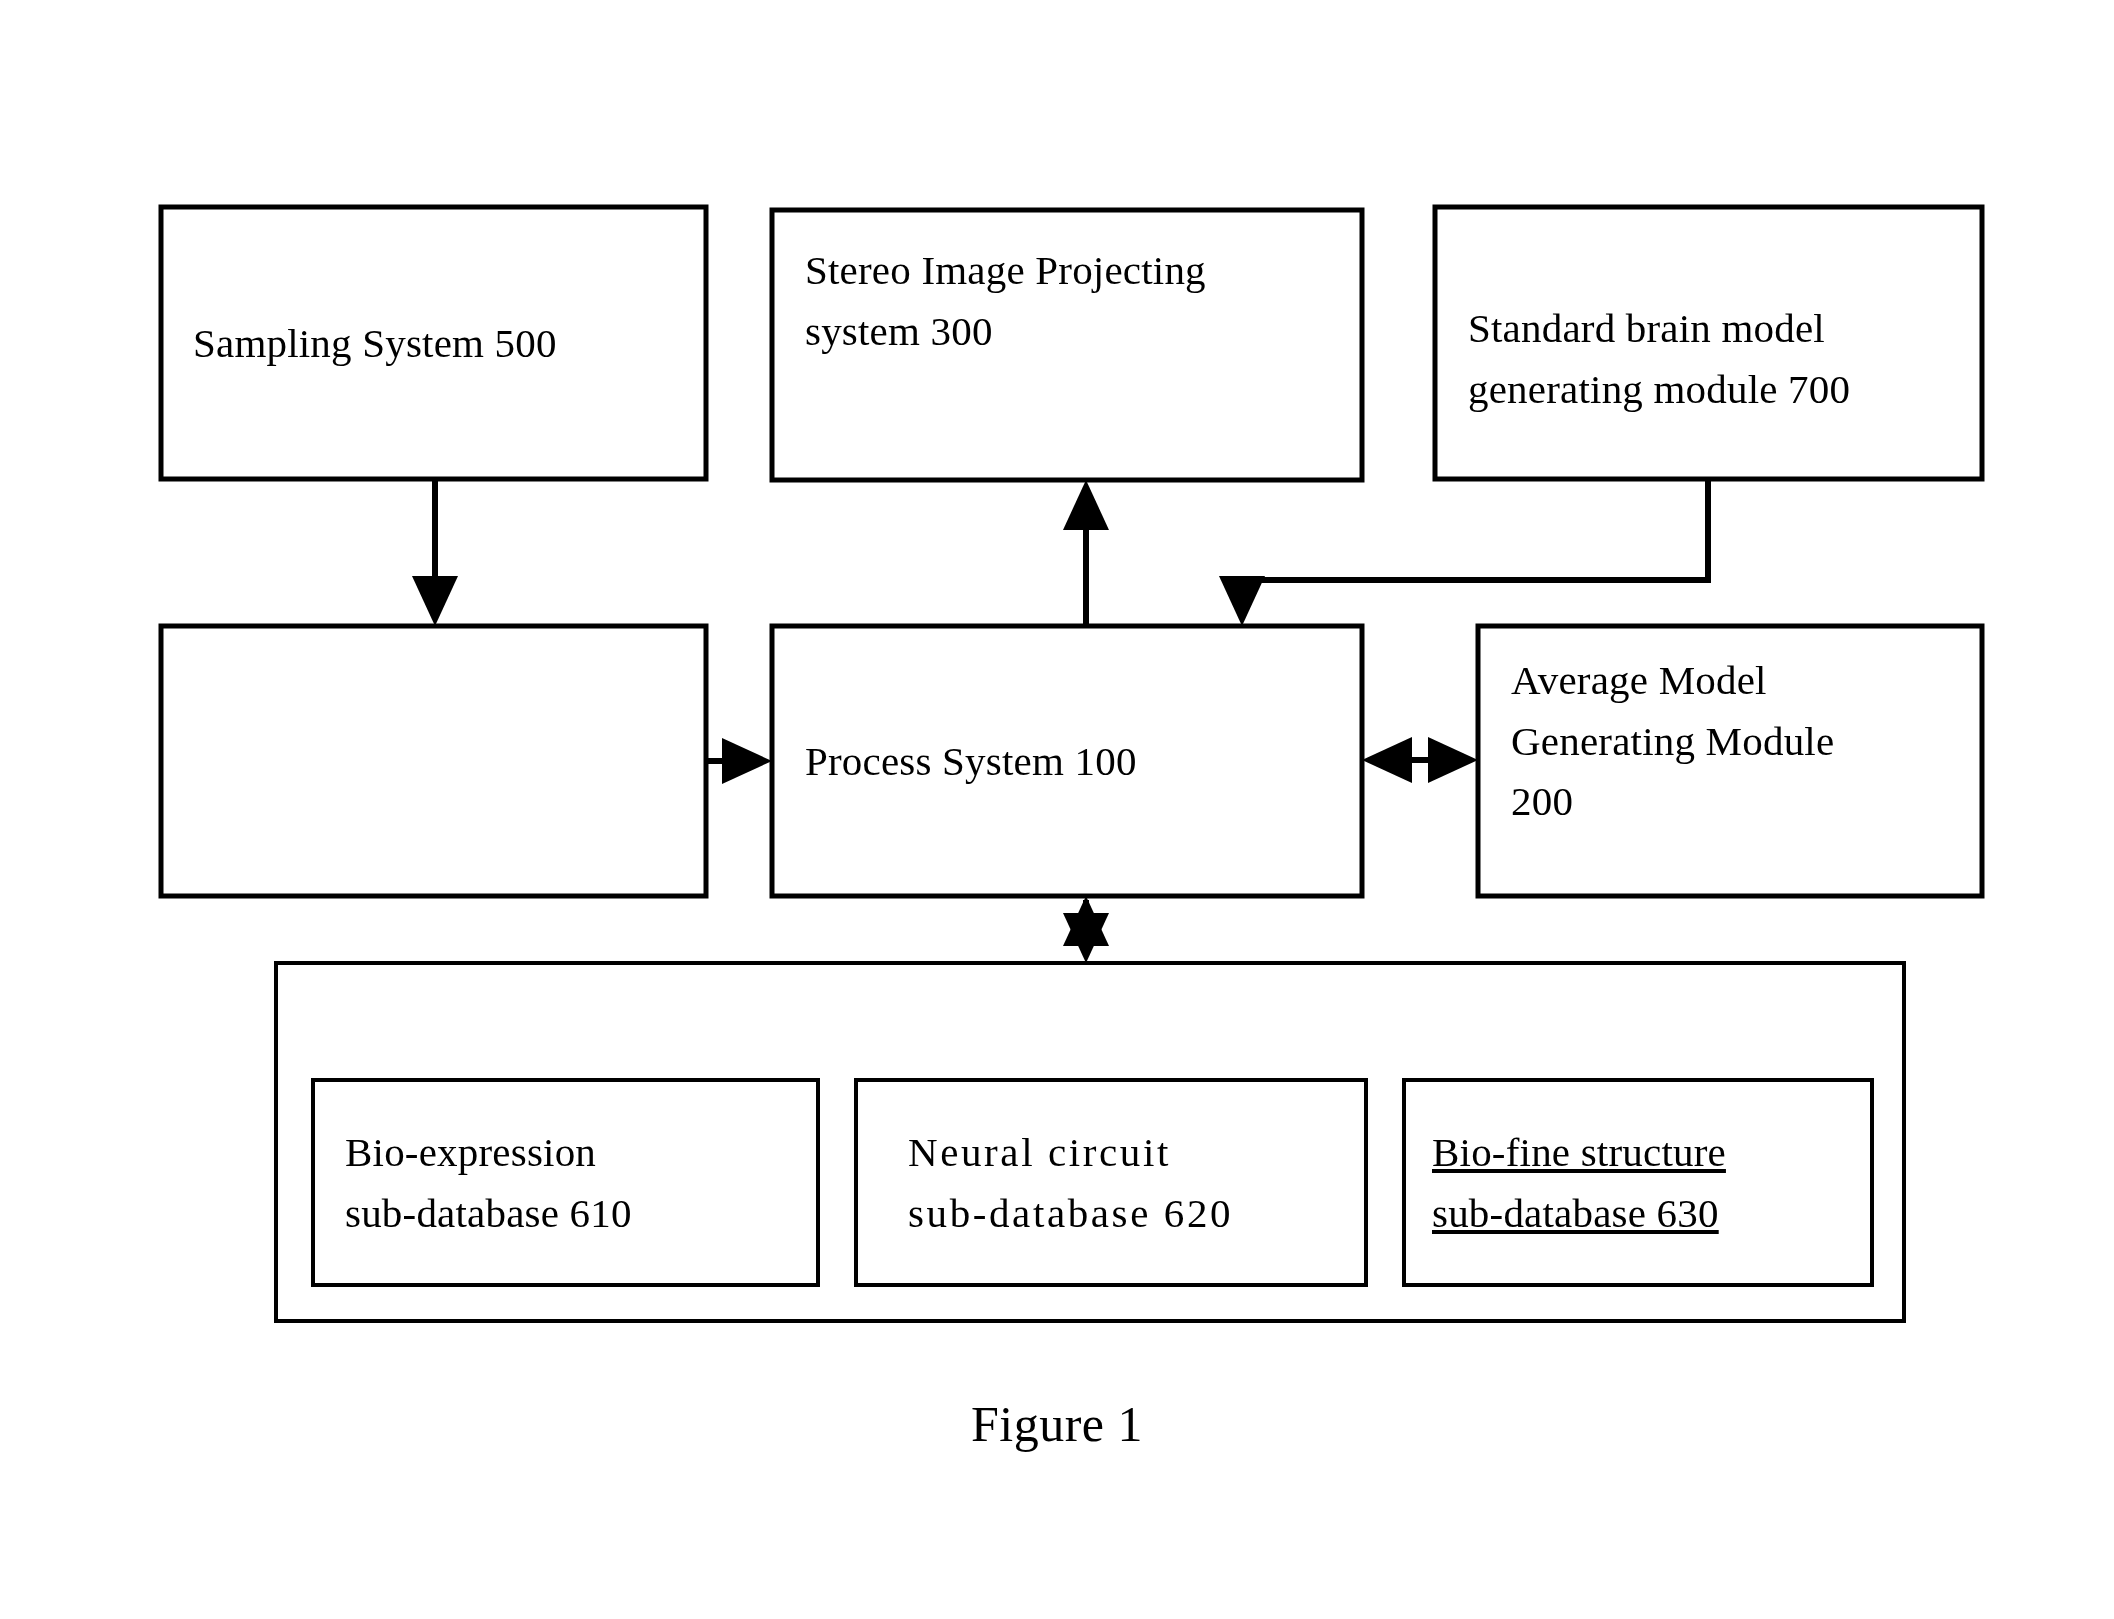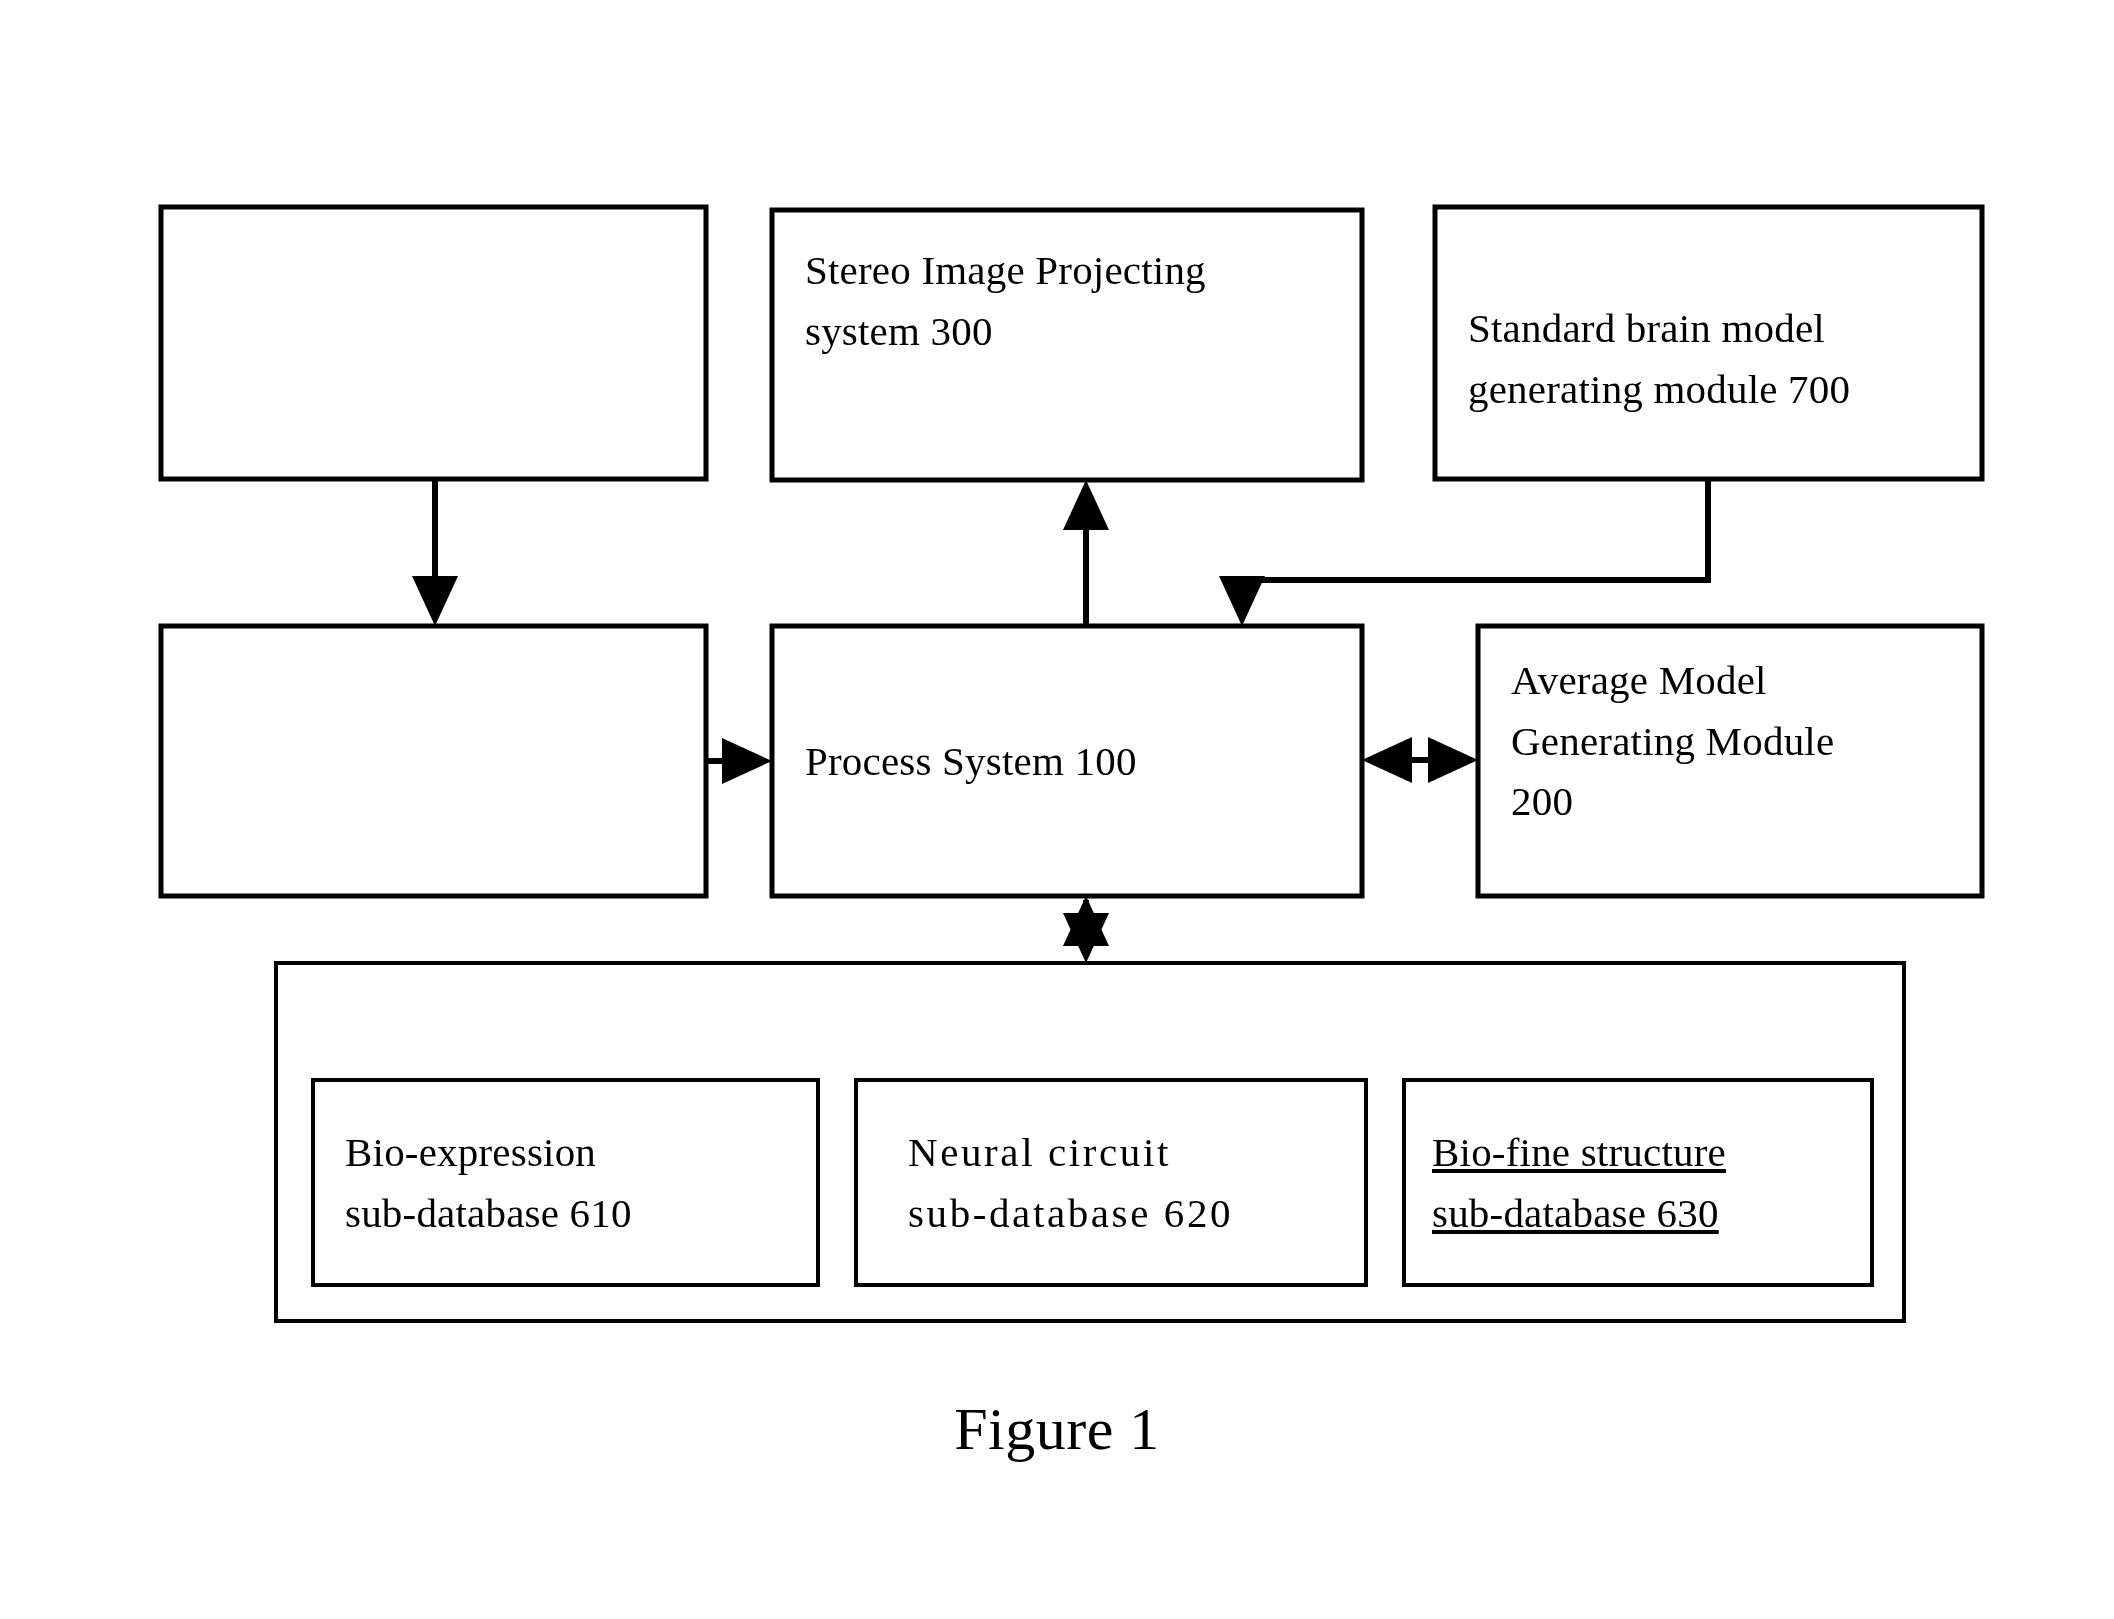--- a/index.html
+++ b/index.html
@@ -68,21 +68,21 @@
   .label-spaced {
     letter-spacing: 2.6px;
   }
   #figure-caption {
     position: absolute;
     left: 0;
     top: 1395px;
     width: 2114px;
     text-align: center;
     font-family: "Liberation Serif", "DejaVu Serif", serif;
-    font-size: 60px;
+    font-size: 50px;
     color: #000000;
     letter-spacing: 0.5px;
   }
 </style>
 </head>
 <body>
 
 <div id="figure-root">
 
   <svg id="diagram-svg" viewBox="0 0 2114 1619">
@@ -134,20 +134,21 @@
     </g>
 
     <g>
       <line class="connector" x1="1086" y1="900" x2="1086" y2="930"></line>
       <polygon class="arrow-head" points="1086,896 1063,946 1109,946"></polygon>
       <polygon class="arrow-head" points="1086,963 1063,913 1109,913"></polygon>
     </g>
 
   </svg>
 
+  <div class="box-label label-center-v" style="left:193px; top:207px; width:500px; height:272px;">Sampling System 500</div>
 
   <div class="box-label label-top" style="left:805px; top:240px; width:545px;">Stereo Image Projecting
 system 300</div>
 
   <div class="box-label label-top" style="left:1468px; top:298px; width:515px;">Standard brain model
 generating module 700</div>
 
 
   <div class="box-label label-center-v" style="left:805px; top:626px; width:545px; height:270px;">Process System 100</div>
 

